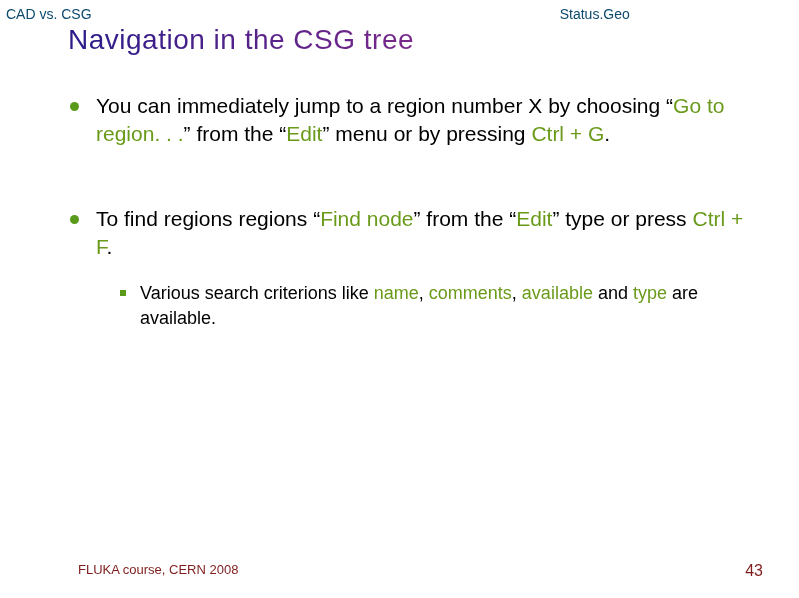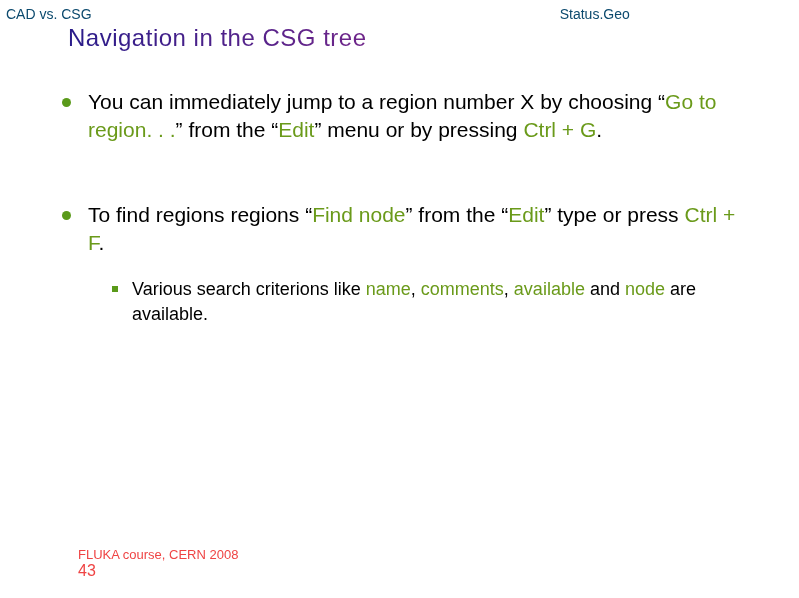--- a/index.html
+++ b/index.html
@@ -18,32 +18,33 @@
     font-size: 14px;
     color: #0c4a6e;
   }
   .tab-left, .tab-center, .tab-right {
     flex: 1;
   }
   .tab-left { text-align: left; padding-left: 2px; }
   .tab-center { text-align: center; }
   .tab-right { text-align: right; padding-right: 2px; }
   .slide-title {
-    font-size: 24px;
+    font-size: 28px;
     font-weight: 400;
     font-family: Verdana, sans-serif;
     background: linear-gradient(90deg, #1a1a8a 0%, #8a2a8a 60%, #a03a5a 100%);
     -webkit-background-clip: text;
     background-clip: text;
     color: transparent;
     padding: 2px 0 16px 68px;
     letter-spacing: 0.5px;
   }
   .content {
     padding: 20px 48px 0 48px;
+    margin-left: 8px;
   }
   ul.main-list {
     list-style: none;
   }
   ul.main-list > li {
     position: relative;
     padding-left: 40px;
     margin-bottom: 56px;
     font-size: 21px;
     color: #000;
@@ -84,22 +85,21 @@
   .kw { color: #6a9a1a; }
   .footer {
     position: absolute;
     bottom: 18px;
     left: 0;
     right: 0;
     display: flex;
     justify-content: space-between;
     padding: 0 36px 0 78px;
     font-size: 13px;
-    color: #ef4444;
-    flex-direction: column;
+    color: #7f1d1d;
   }
   .page-num { font-size: 16px; }
 </style>
 </head>
 <body>
 
 <div class="tabs">
   <div class="tab-left">CAD vs. CSG</div>
   <div class="tab-center">Status.Geo</div>
 </div>
@@ -108,21 +108,21 @@
 
 <div class="content">
   <ul class="main-list">
     <li>
       <span>You can immediately jump to a region number X by choosing “</span><span class="kw">Go to region. . .</span><span>” from the “</span><span class="kw">Edit</span><span>” menu or by pressing </span><span class="kw">Ctrl + G</span><span>.</span>
     </li>
     <li>
       <span>To find regions regions “</span><span class="kw">Find node</span><span>” from the “</span><span class="kw">Edit</span><span>” type or press </span><span class="kw">Ctrl + F</span><span>.</span>
       <ul class="sub-list">
         <li>
-          <span>Various search criterions like </span><span class="kw">name</span><span>, </span><span class="kw">comments</span><span>, </span><span class="kw">available</span><span> and </span><span class="kw">node</span><span> are available.</span>
+          <span>Various search criterions like </span><span class="kw">name</span><span>, </span><span class="kw">comments</span><span>, </span><span class="kw">available</span><span> and </span><span class="kw">type</span><span> are available.</span>
         </li>
       </ul>
     </li>
   </ul>
 </div>
 
 <div class="footer">
   <div>FLUKA course, CERN 2008</div>
   <div class="page-num">43</div>
 </div>

